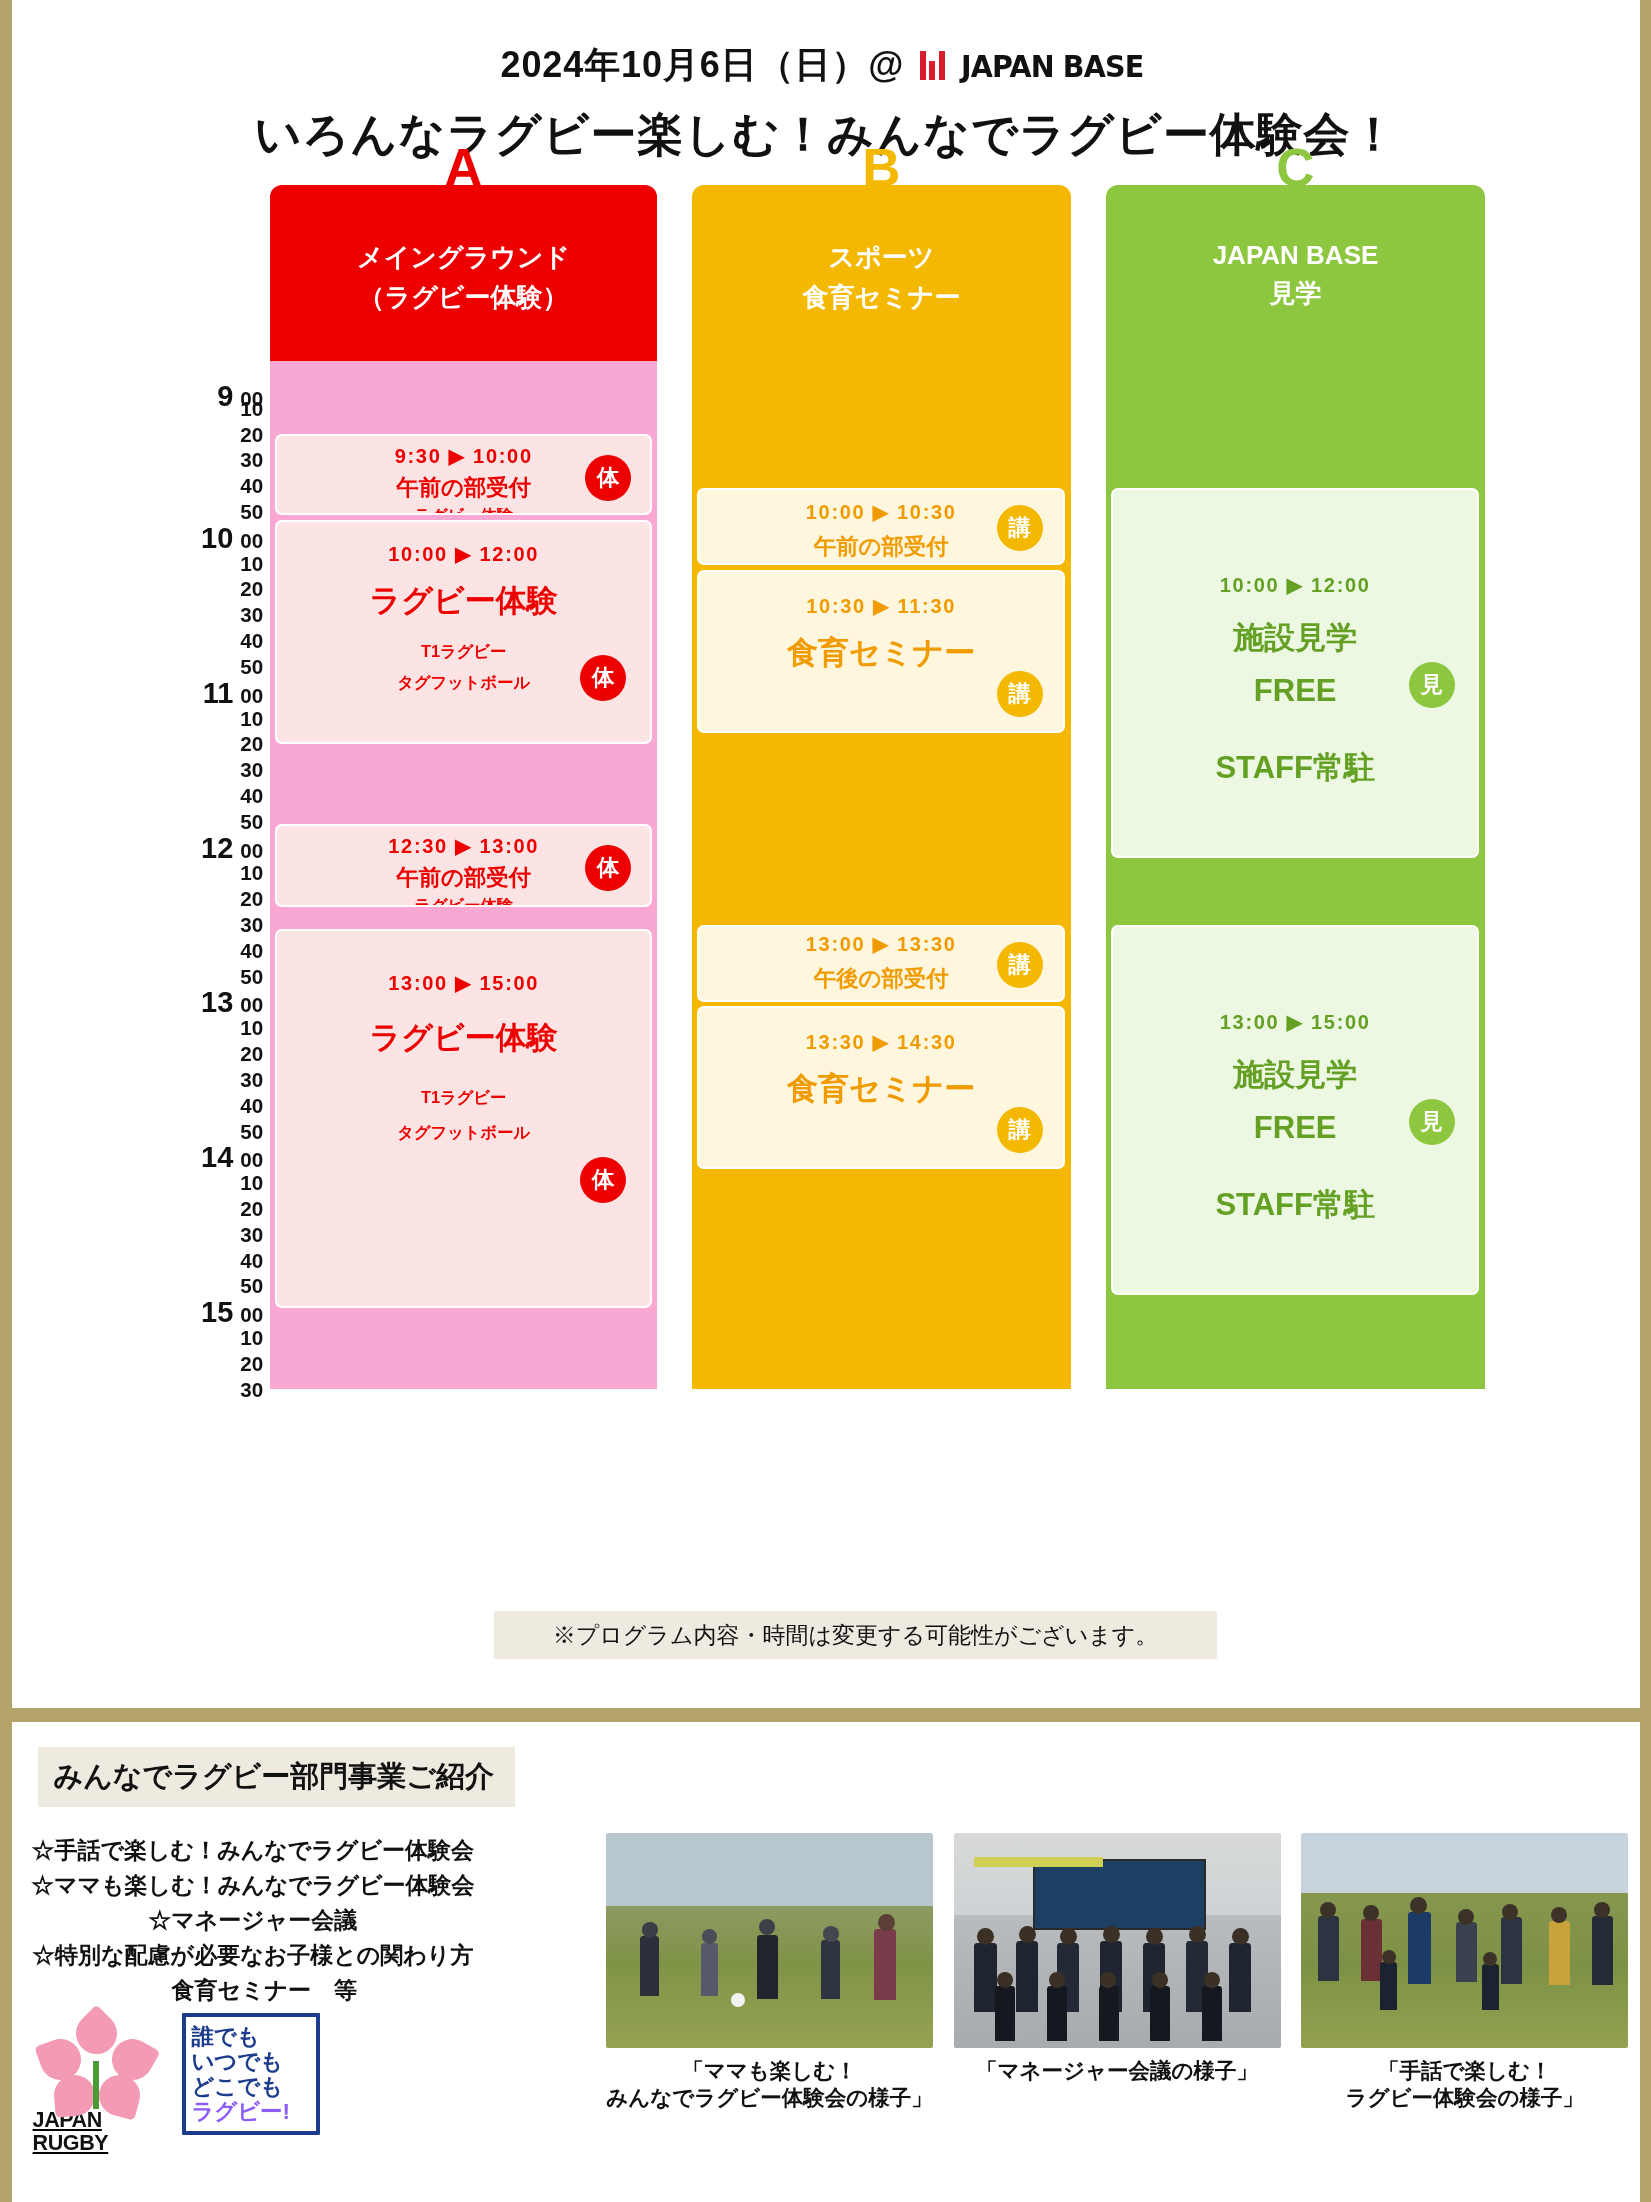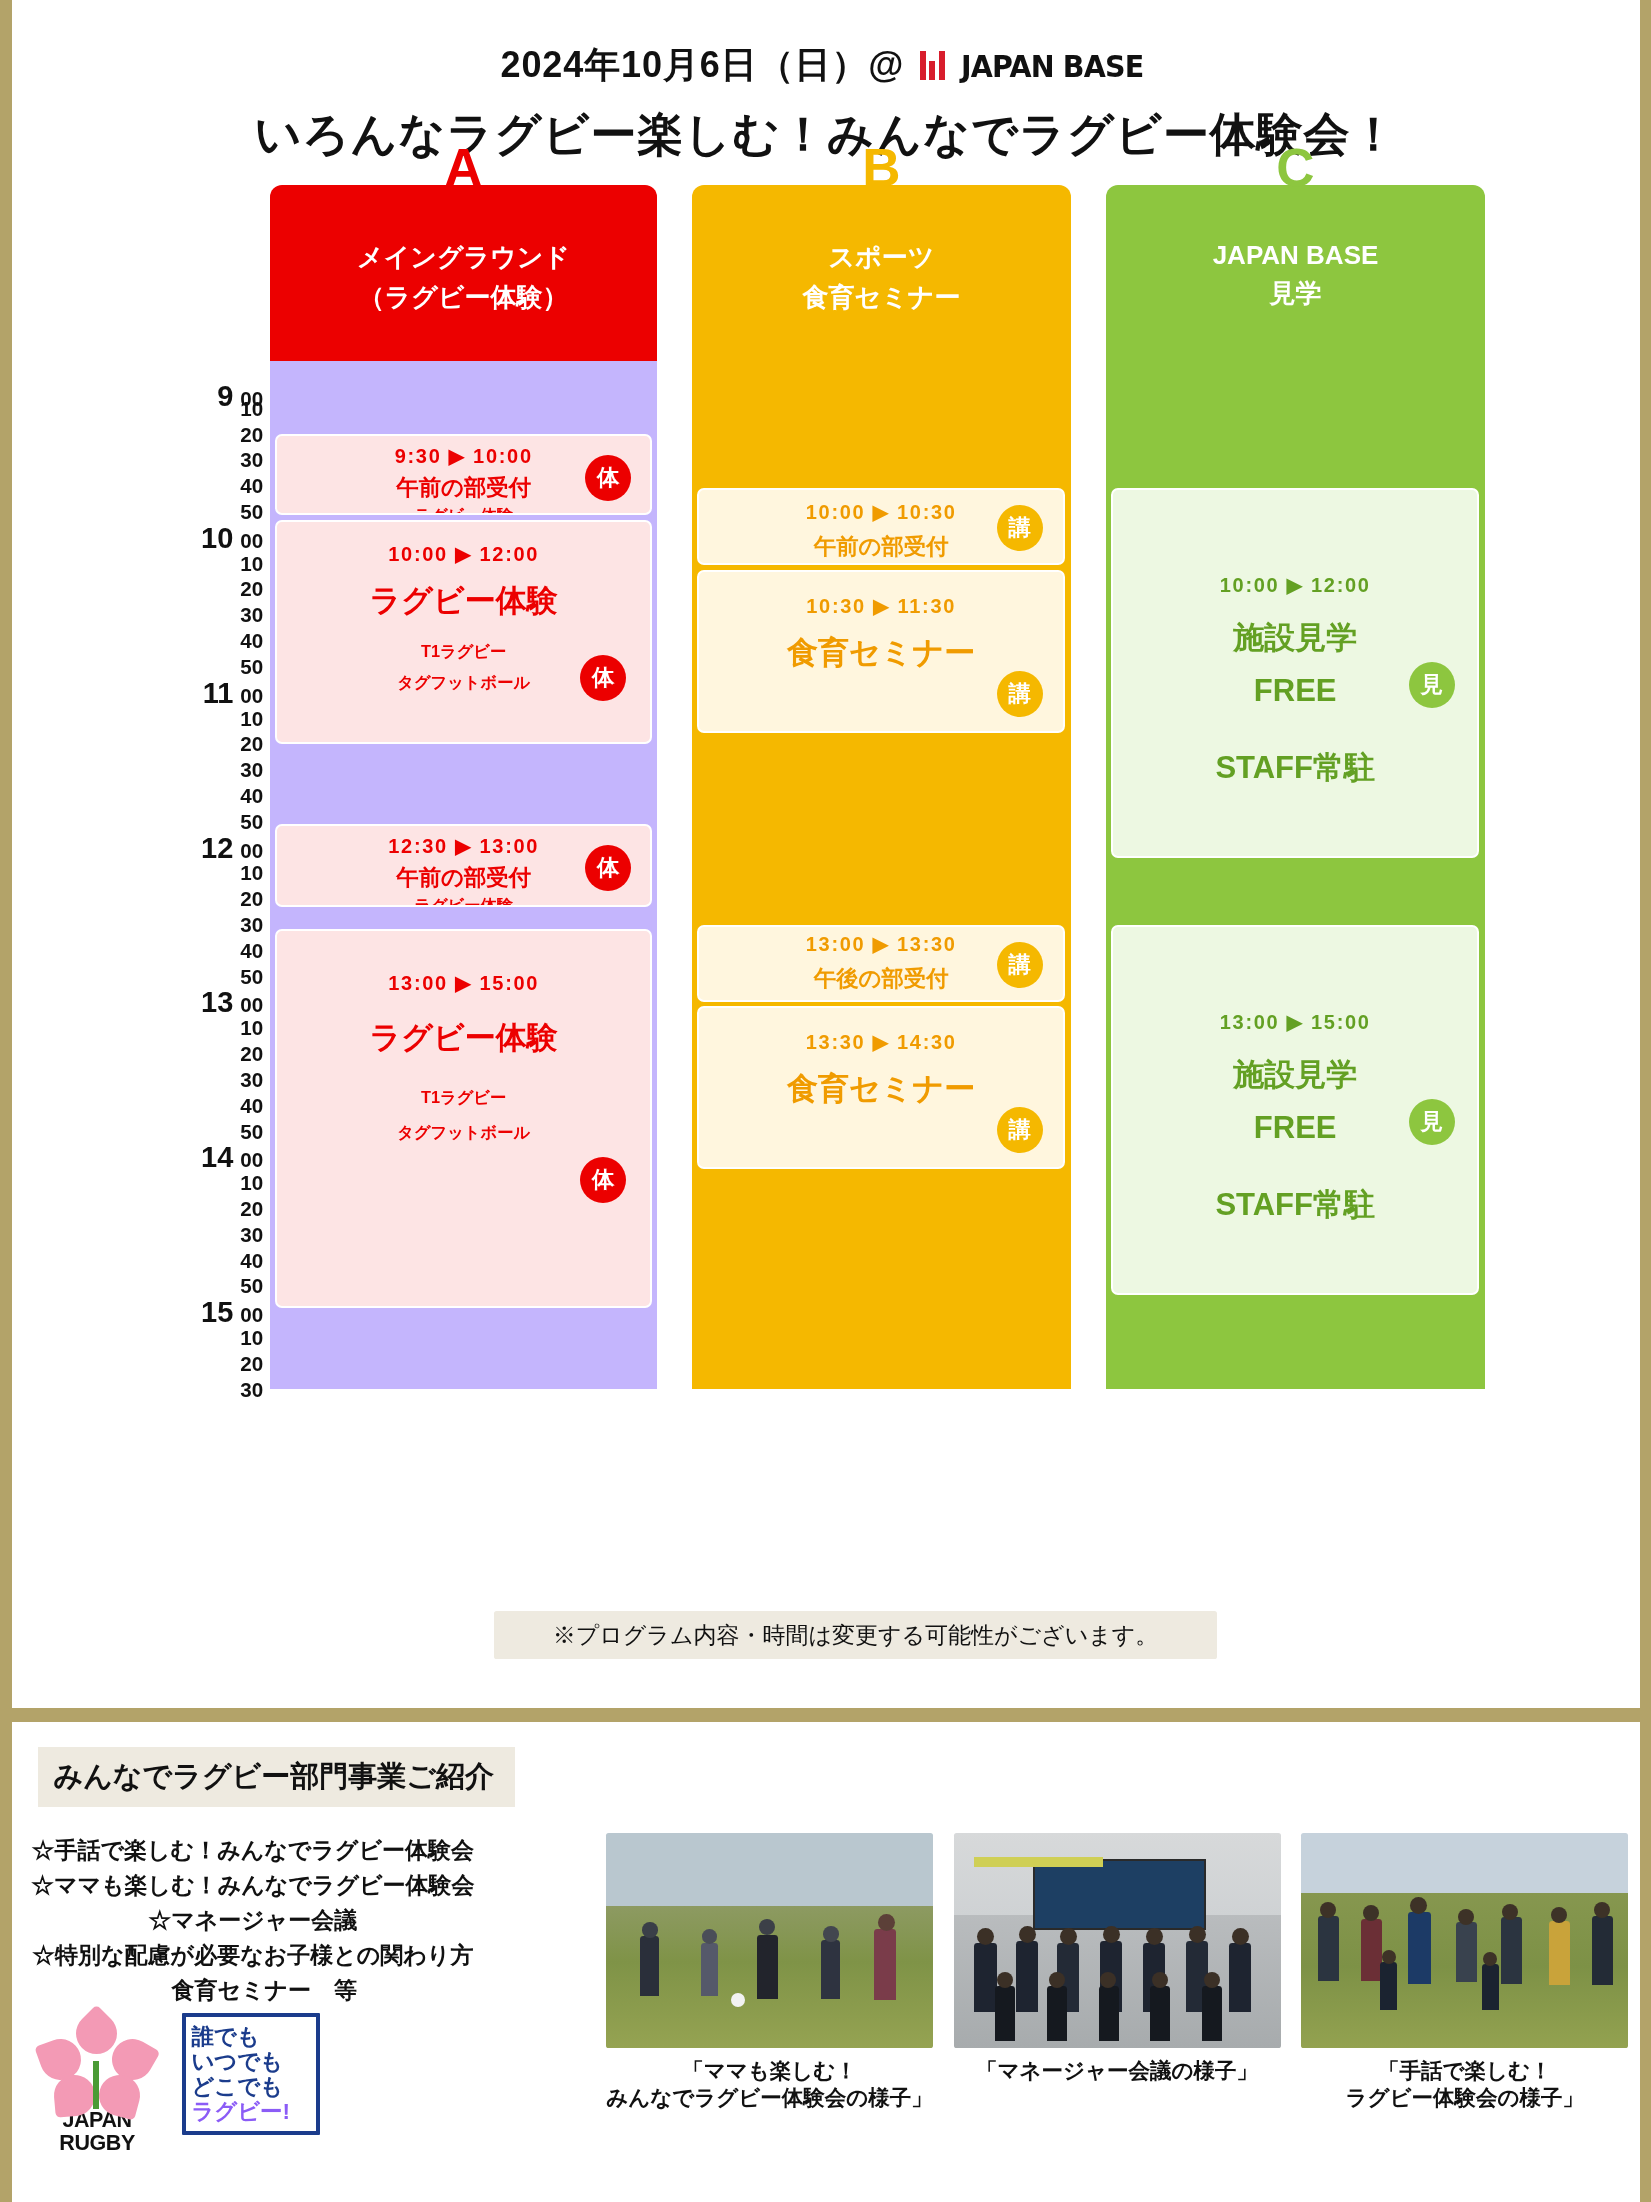--- a/index.html
+++ b/index.html
@@ -133,21 +133,21 @@
     margin-top: 5.2px;
   }
   .col-body {
     position: relative;
     overflow: hidden;
   }
 
   
   #colA { left: 258px; width: 387px; }
   #colA .col-head { background: #ec0000; }
-  #colA .col-body { background: #c4b5fd; }
+  #colA .col-body { background: #f9a8d4; }
   
   #colB { left: 680px; width: 379px; }
   #colB .col-head { background: #f5b800; }
   #colB .col-body { background: #f5b800; padding-left: 48px; }
   
   #colC { left: 1094px; width: 379px; }
   #colC .col-head { background: #8dc63f; }
   #colC .col-body { background: #8dc63f; }
 
   .col-letter-above {
@@ -261,21 +261,21 @@
   .logos {
     position: absolute;
     left: 20.6px;
     top: 275px;
     display: flex;
     gap: 20.6px;
     align-items: flex-start;
   }
   .jr-logo {
     width: 129px;
-    text-align: center;
+    text-decoration: underline;
   }
   .sakura {
     position: relative;
     width: 114px;
     height: 96px;
     margin: 0 auto;
   }
   .petal {
     position: absolute;
     width: 41px;

